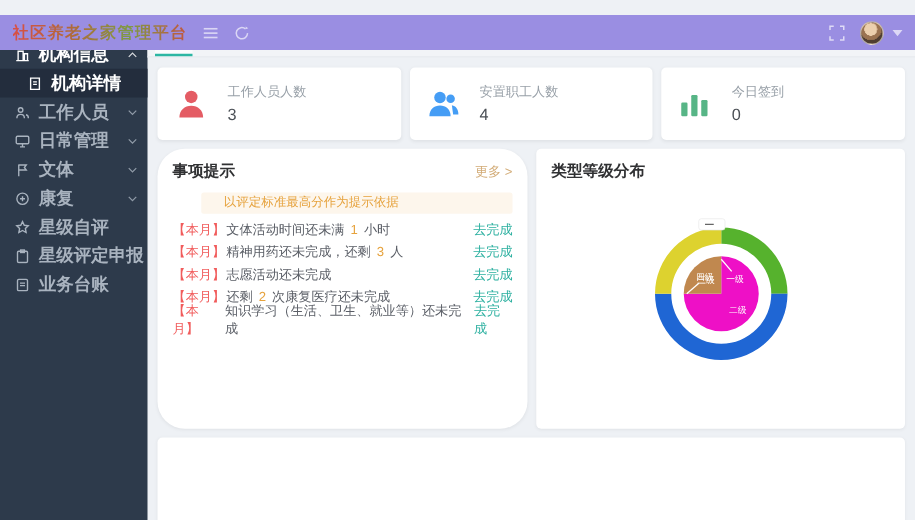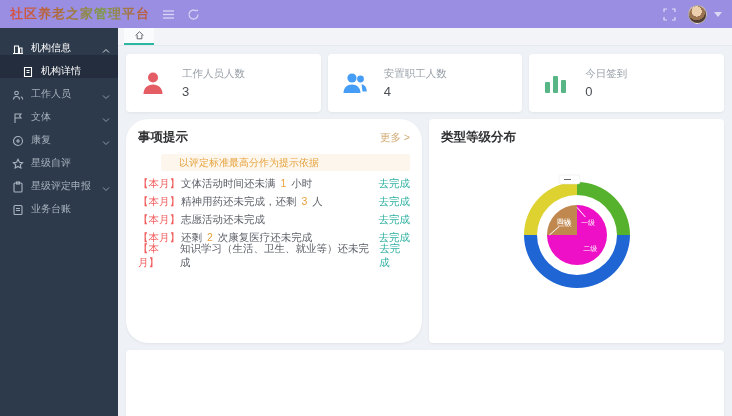--- a/index.html
+++ b/index.html
@@ -1,38 +1,38 @@
 <!DOCTYPE html>
 <html><head>
 <meta charset="utf-8">
 <style>
   * { margin:0; padding:0; box-sizing:border-box; }
   html,body { width:732px; height:416px; overflow:hidden;
     font-family:"Liberation Sans","DejaVu Sans",sans-serif; background:#eef1f5; }
 
   
-  .header { position:absolute; left:0; top:0; width:732px; height:28px;
+  .header { position:absolute; left:0; top:12px; width:732px; height:28px;
     background:#9a8ee2; display:flex; align-items:center; padding:0 10px; z-index:5; }
   .app-title { font-size:13px; font-weight:bold; letter-spacing:1px;
     background:linear-gradient(90deg,#d94f45,#b06a3a,#7e9a45,#c2563f);
     -webkit-background-clip:text; background-clip:text; color:transparent; }
   .hicon { width:13px; height:13px; margin-left:12px; opacity:.8; cursor:pointer; }
   .hicon svg { display:block; width:100%; height:100%; }
   .header .spacer { flex:1; }
   .avatar { width:19px; height:19px; border-radius:50%; margin-left:12px; cursor:pointer;
     background:radial-gradient(circle at 45% 32%, #ecd0ae 0 34%, #9a7351 35% 58%, #4f3e31 59% 100%);
     border:1px solid rgba(255,255,255,.55); }
   .caret-down { width:0; height:0; margin-left:7px; border-left:4px solid transparent;
     border-right:4px solid transparent; border-top:5px solid rgba(255,255,255,.65); cursor:pointer; }
 
   
   .sidebar { position:absolute; left:0; top:28px; width:118px; height:388px;
     background:#2d3a4b; padding-top:4px; }
-  .side-item { height:23px; display:flex; align-items:flex-end; padding:0 8px 0 12px;
-    font-size:10px; color:#a9b3bf; cursor:pointer; white-space:nowrap; }
+  .side-item { height:23px; display:flex; align-items:center; padding:0 8px 0 12px;
+    font-size:14px; color:#a9b3bf; cursor:pointer; white-space:nowrap;font-weight:bold; }
   .side-item .sicon { width:12px; height:12px; margin-right:7px; flex:0 0 auto; }
   .side-item .sicon svg { display:block; width:100%; height:100%; stroke:currentColor; fill:none;
     stroke-width:1.1; }
   .side-item .chev { margin-left:auto; width:8px; height:8px; opacity:.8; }
   .side-item.active-parent, .side-item.active { color:#fff; }
   .side-item.sub { padding-left:22px; background:#27someone; }
   .side-item.sub { background:#232d3d; }
 
   
   .main { position:absolute; left:118px; top:28px; width:614px; height:388px; }
@@ -131,20 +131,32 @@
   </div>
   <div class="side-item">
     <span class="sicon">
       <svg viewBox="0 0 12 12">
           <circle cx="4.5" cy="4" r="1.8"></circle>
           <path d="M1.5 10.5c0-2 1.4-3 3-3s3 1 3 3"></path>
           <path d="M8.8 7.8c1.2.2 1.9 1.2 1.9 2.7"></path>
         </svg>
       </span>
     <span>工作人员</span>
+    <svg class="chev" viewBox="0 0 8 8">
+        <polyline points="1,2.5 4,5.5 7,2.5" fill="none" stroke="currentColor"></polyline>
+      </svg>
+  </div>
+  <div class="side-item">
+    <span class="sicon">
+      <svg viewBox="0 0 12 12">
+          <rect x="1" y="2" width="10" height="6" rx="1"></rect>
+          <path d="M4 10.5h4M6 8v2.5"></path>
+        </svg>
+      </span>
+    <span>日常管理</span>
     <svg class="chev" viewBox="0 0 8 8">
         <polyline points="1,2.5 4,5.5 7,2.5" fill="none" stroke="currentColor"></polyline>
       </svg>
   </div>
   <div class="side-item">
     <span class="sicon">
       <svg viewBox="0 0 12 12">
           <path d="M3 1.5v9.5M3 2h6L7.5 4 9 6H3"></path>
         </svg>
       </span>

